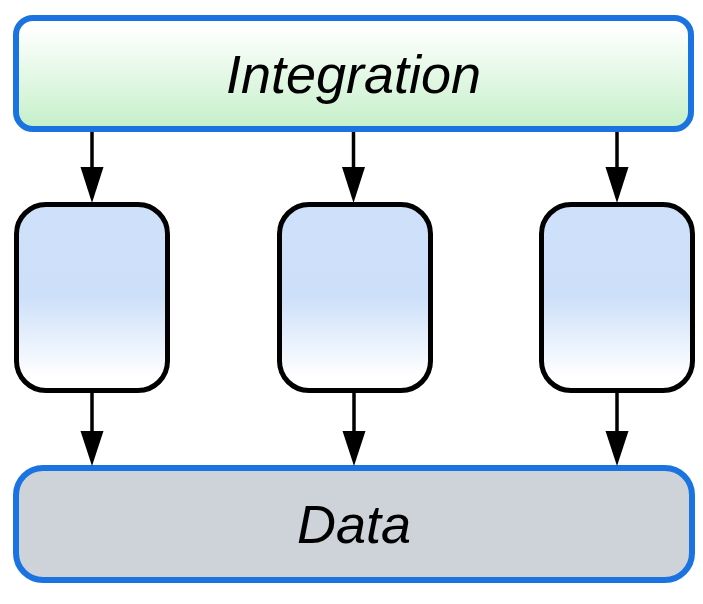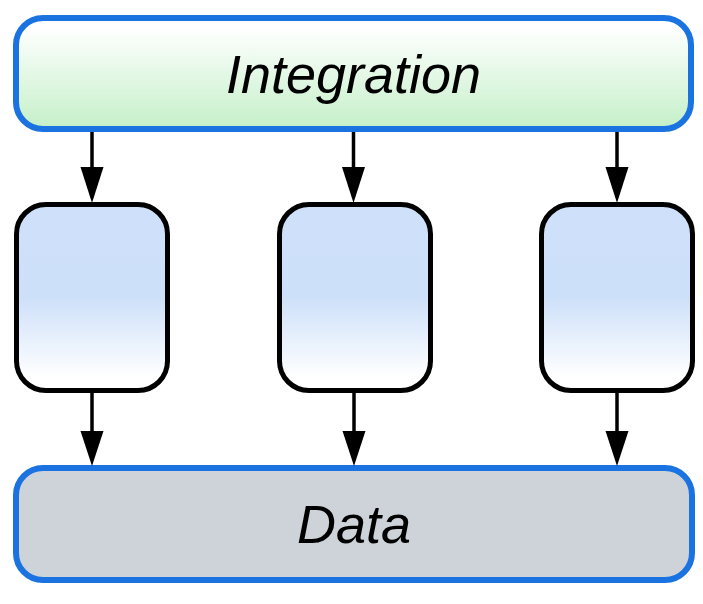--- a/index.html
+++ b/index.html
@@ -28,21 +28,21 @@
     color: #000000;
     white-space: nowrap;
   }
   
   .integration {
     left: 13px;
     top: 15px;
     width: 681px;
     height: 117px;
     border: 6px solid var(--accent-blue, #1a73e0);
-    border-radius: 30px;
+    border-radius: 20px;
     background: linear-gradient(180deg, #ffffff 6%, var(--green-fill, #c6f0ca) 100%);
   }
   
   .module {
     top: 202px;
     width: 156px;
     height: 191px;
     border: 5px solid var(--arrow-black, #000000);
     border-radius: 32px;
     background: linear-gradient(180deg, var(--blue-fill, #cfe1fa) 0%, #cde0f9 50%, #ffffff 94%);

